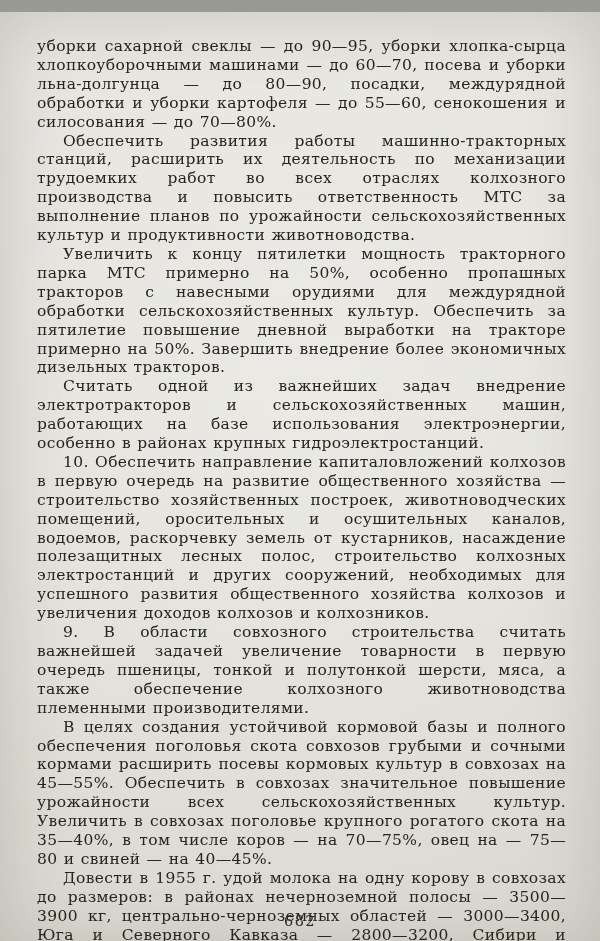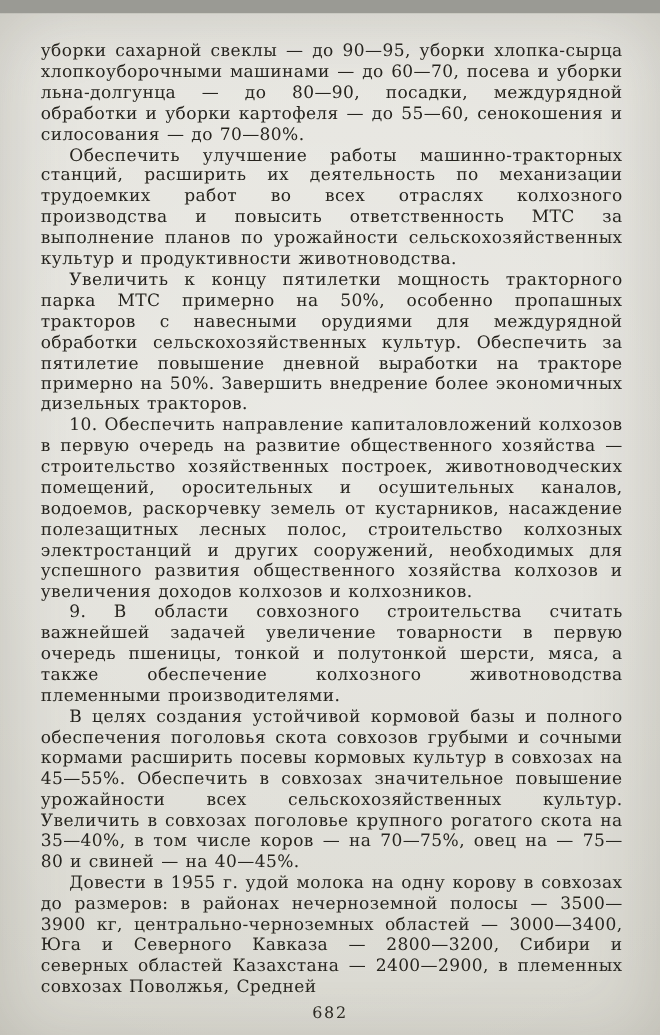--- a/index.html
+++ b/index.html
@@ -47,21 +47,22 @@
       letter-spacing: 1.5px;
       color: #2b2923;
     }
   </style>
 </head>
 <body>
 
 <div class="page">
   <div class="text-body">
     <p class="para no-indent">уборки сахарной свеклы — до 90—95, уборки хлопка-сырца хлопкоуборочными машинами — до 60—70, посева и уборки льна-долгунца — до 80—90, посадки, междурядной обработки и уборки картофеля — до 55—60, сенокошения и силосования — до 70—80%.</p>
-    <p class="para">Обеспечить улучшение работы машинно-тракторных станций, расширить их деятельность по механизации трудоемких работ во всех отраслях колхозного производства и повысить ответственность МТС за выполнение планов по урожайности сельскохозяйственных культур и продуктивности животноводства.</p>
+    <p class="para">Обеспечить развития работы машинно-тракторных станций, расширить их деятельность по механизации трудоемких работ во всех отраслях колхозного производства и повысить ответственность МТС за выполнение планов по урожайности сельскохозяйственных культур и продуктивности животноводства.</p>
     <p class="para">Увеличить к концу пятилетки мощность тракторного парка МТС примерно на 50%, особенно пропашных тракторов с навесными орудиями для междурядной обработки сельскохозяйственных культур. Обеспечить за пятилетие повышение дневной выработки на тракторе примерно на 50%. Завершить внедрение более экономичных дизельных тракторов.</p>
+    <p class="para">Считать одной из важнейших задач внедрение электротракторов и сельскохозяйственных машин, работающих на базе использования электроэнергии, особенно в районах крупных гидроэлектростанций.</p>
     <p class="para">10. Обеспечить направление капиталовложений колхозов в первую очередь на развитие общественного хозяйства — строительство хозяйственных построек, животноводческих помещений, оросительных и осушительных каналов, водоемов, раскорчевку земель от кустарников, насаждение полезащитных лесных полос, строительство колхозных электростанций и других сооружений, необходимых для успешного развития общественного хозяйства колхозов и увеличения доходов колхозов и колхозников.</p>
     <p class="para">9. В области совхозного строительства считать важнейшей задачей увеличение товарности в первую очередь пшеницы, тонкой и полутонкой шерсти, мяса, а также обеспечение колхозного животноводства племенными производителями.</p>
     <p class="para">В целях создания устойчивой кормовой базы и полного обеспечения поголовья скота совхозов грубыми и сочными кормами расширить посевы кормовых культур в совхозах на 45—55%. Обеспечить в совхозах значительное повышение урожайности всех сельскохозяйственных культур. Увеличить в совхозах поголовье крупного рогатого скота на 35—40%, в том числе коров — на 70—75%, овец на — 75—80 и свиней — на 40—45%.</p>
     <p class="para">Довести в 1955 г. удой молока на одну корову в совхозах до размеров: в районах нечерноземной полосы — 3500—3900 кг, центрально-черноземных областей — 3000—3400, Юга и Северного Кавказа — 2800—3200, Сибири и северных областей Казахстана — 2400—2900, в племенных совхозах Поволжья, Средней</p>
   </div>
   <div class="page-number">682</div>
 </div>
 
 </body></html>

